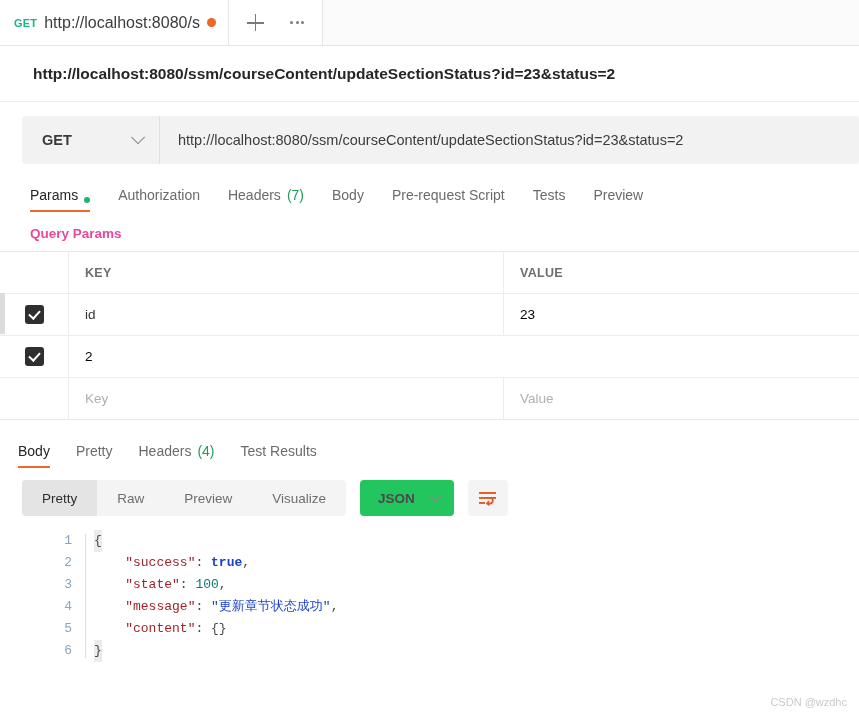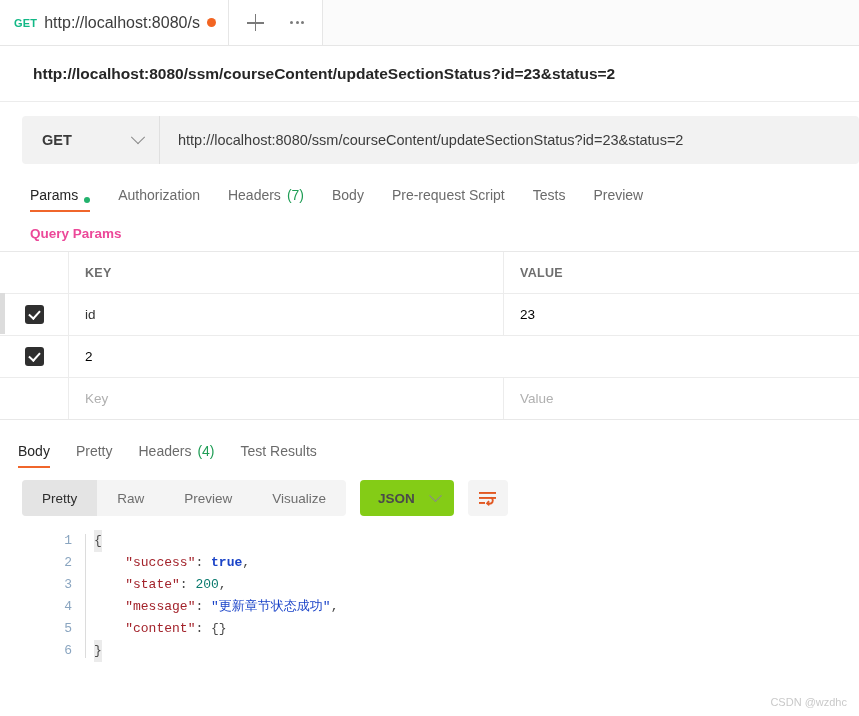--- a/index.html
+++ b/index.html
@@ -292,21 +292,21 @@
     color: #6e6e6e;
   }
   .seg div.on {
     background: #e4e4e4;
     color: #2e2e2e;
   }
   .json-sel {
     display: flex;
     align-items: center;
     gap: 16px;
-    background: #84cc16;
+    background: #22c55e;
     border-radius: 4px;
     height: 36px;
     padding: 0 14px 0 18px;
     font-size: 13.5px;
     color: #4a4a4a;
     font-weight: bold;
   }
   .json-sel .chev { width: 8px; height: 8px; }
   .wrap-btn {
     width: 40px;
@@ -498,21 +498,21 @@
     <span class="ctxt k-pun fold">{</span>
   </div>
 
   <div class="cline">
     <span class="ln">2</span>
     <span class="ctxt">    <span class="k-key">"success"</span><span class="k-pun">: </span><span class="k-bool">true</span><span class="k-pun">,</span></span>
   </div>
 
   <div class="cline">
     <span class="ln">3</span>
-    <span class="ctxt">    <span class="k-key">"state"</span><span class="k-pun">: </span><span class="k-num">200</span><span class="k-pun">,</span></span>
+    <span class="ctxt">    <span class="k-key">"state"</span><span class="k-pun">: </span><span class="k-num">100</span><span class="k-pun">,</span></span>
   </div>
 
   <div class="cline">
     <span class="ln">4</span>
     <span class="ctxt">    <span class="k-key">"message"</span><span class="k-pun">: </span><span class="k-str">"更新章节状态成功"</span><span class="k-pun">,</span></span>
   </div>
 
   <div class="cline">
     <span class="ln">5</span>
     <span class="ctxt">    <span class="k-key">"content"</span><span class="k-pun">: </span><span class="k-pun">{}</span></span>

